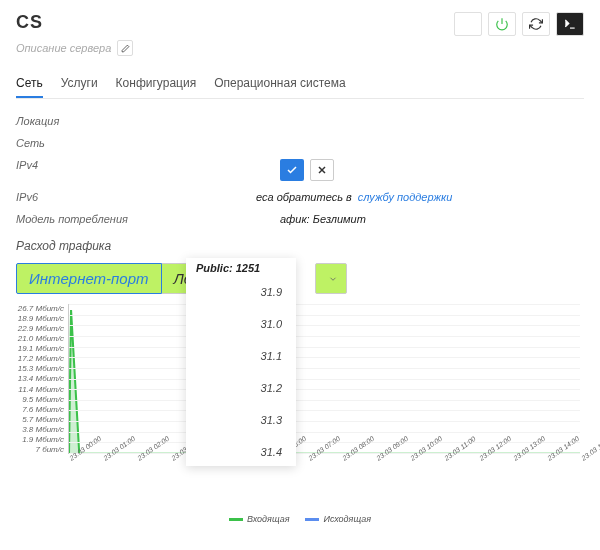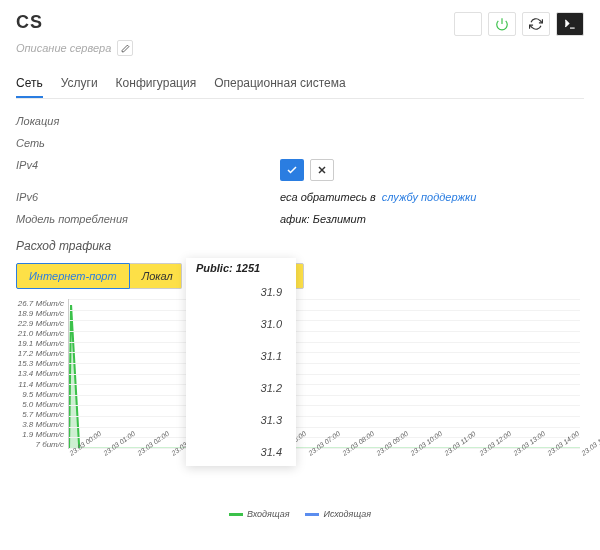--- a/index.html
+++ b/index.html
@@ -18,21 +18,21 @@
 .tab { padding: 6px 0; font-size: 12px; color: #555; cursor: pointer; border-bottom: 2px solid transparent; }
 .tab.active { color: #222; border-bottom-color: #2a7de1; font-weight: 500; }
 .field-row { display: flex; margin-bottom: 10px; align-items: flex-start; font-size: 11px; }
 .field-label { width: 160px; color: #666; flex-shrink: 0; }
 .field-value { color: #222; display: flex; align-items: center; gap: 6px; flex-wrap: wrap; }
 .field-value a { color: #2a7de1; text-decoration: none; }
 .check-btn { width: 24px; height: 22px; background: #2a7de1; color: #fff; border: none; display: inline-flex; align-items: center; justify-content: center; border-radius: 2px; cursor: pointer; }
 .close-btn { width: 24px; height: 22px; background: #fff; border: 1px solid #ccc; display: inline-flex; align-items: center; justify-content: center; border-radius: 2px; cursor: pointer; }
 .traffic-title { font-size: 12px; color: #555; margin: 14px 0 10px; }
 .port-tabs { display: flex; gap: 0; margin-bottom: 10px; }
-.port-tab { padding: 6px 12px; border: 1px solid #ccc; font-size: 11px; background: #fde047; cursor: pointer; }
+.port-tab { padding: 6px 12px; border: 1px solid #ccc; font-size: 15px; background: #bef264; cursor: pointer; }
 .port-tab.active { color: #2a7de1; border-color: #2a7de1; }
 .port-tab:first-child { border-radius: 2px 0 0 2px; }
 .port-tab.select { border-left: none; border-radius: 0 2px 2px 0; display: flex; align-items: center; gap: 4px; padding-right: 8px; }
 .dropdown { position: absolute; left: 170px; top: 143px; width: 110px; background: #fff; box-shadow: 0 2px 10px rgba(0,0,0,0.15); z-index: 10; }
 .dropdown-header { padding: 4px 10px 2px; font-size: 11px; font-weight: 600; color: #222; }
 .dropdown-list { max-height: 190px; overflow-y: scroll; }
 .dropdown-item { display: flex; justify-content: flex-end; padding: 10px 14px 10px 18px; font-size: 11px; color: #444; cursor: pointer; }
 .dropdown-list::-webkit-scrollbar { width: 8px; }
 .dropdown-list::-webkit-scrollbar-thumb { background: #c0c0c0; border-radius: 4px; }
 .dropdown-list::-webkit-scrollbar-track { background: #f0f0f0; }
@@ -114,21 +114,21 @@
         <button class="close-btn">
           <svg width="12" height="12" viewBox="0 0 24 24" fill="none" stroke="#333" stroke-width="3">
               <line x1="18" y1="6" x2="6" y2="18"></line>
               <line x1="6" y1="6" x2="18" y2="18"></line>
             </svg>
         </button>
       </div>
     </div>
     <div class="field-row" style="margin-top:4px;">
       <div class="field-label">IPv6</div>
-      <div class="field-value" style="margin-left:104px;">
+      <div class="field-value" style="margin-left:80px;">
         <span>еса обратитесь в </span>
         <a href="#">службу поддержки</a>
       </div>
     </div>
     <div class="field-row">
       <div class="field-label">Модель потребления</div>
       <div class="field-value" style="margin-left:104px;">
         <span><span>афик: Безлимит</span></span>
       </div>
     </div>
@@ -182,21 +182,21 @@
           <div>26.7 Мбит/с</div>
           <div>18.9 Мбит/с</div>
           <div>22.9 Мбит/с</div>
           <div>21.0 Мбит/с</div>
           <div>19.1 Мбит/с</div>
           <div>17.2 Мбит/с</div>
           <div>15.3 Мбит/с</div>
           <div>13.4 Мбит/с</div>
           <div>11.4 Мбит/с</div>
           <div>9.5 Мбит/с</div>
-          <div>5.0 Мбит/с</div>
+          <div>7.6 Мбит/с</div>
           <div>5.7 Мбит/с</div>
           <div>3.8 Мбит/с</div>
           <div>1.9 Мбит/с</div>
           <div>7 бит/с</div>
         </div>
       <div class="plot-area" id="plot-area">
         <svg class="spike" viewBox="0 0 100 100" preserveAspectRatio="none">
           <polyline points="0,100 0.4,4 2,100 100,100" fill="rgba(59,193,74,0.25)" stroke="#3bc14a" stroke-width="0.4"></polyline>
         </svg>
       <div class="grid-line" style="top: 0%;"></div>

